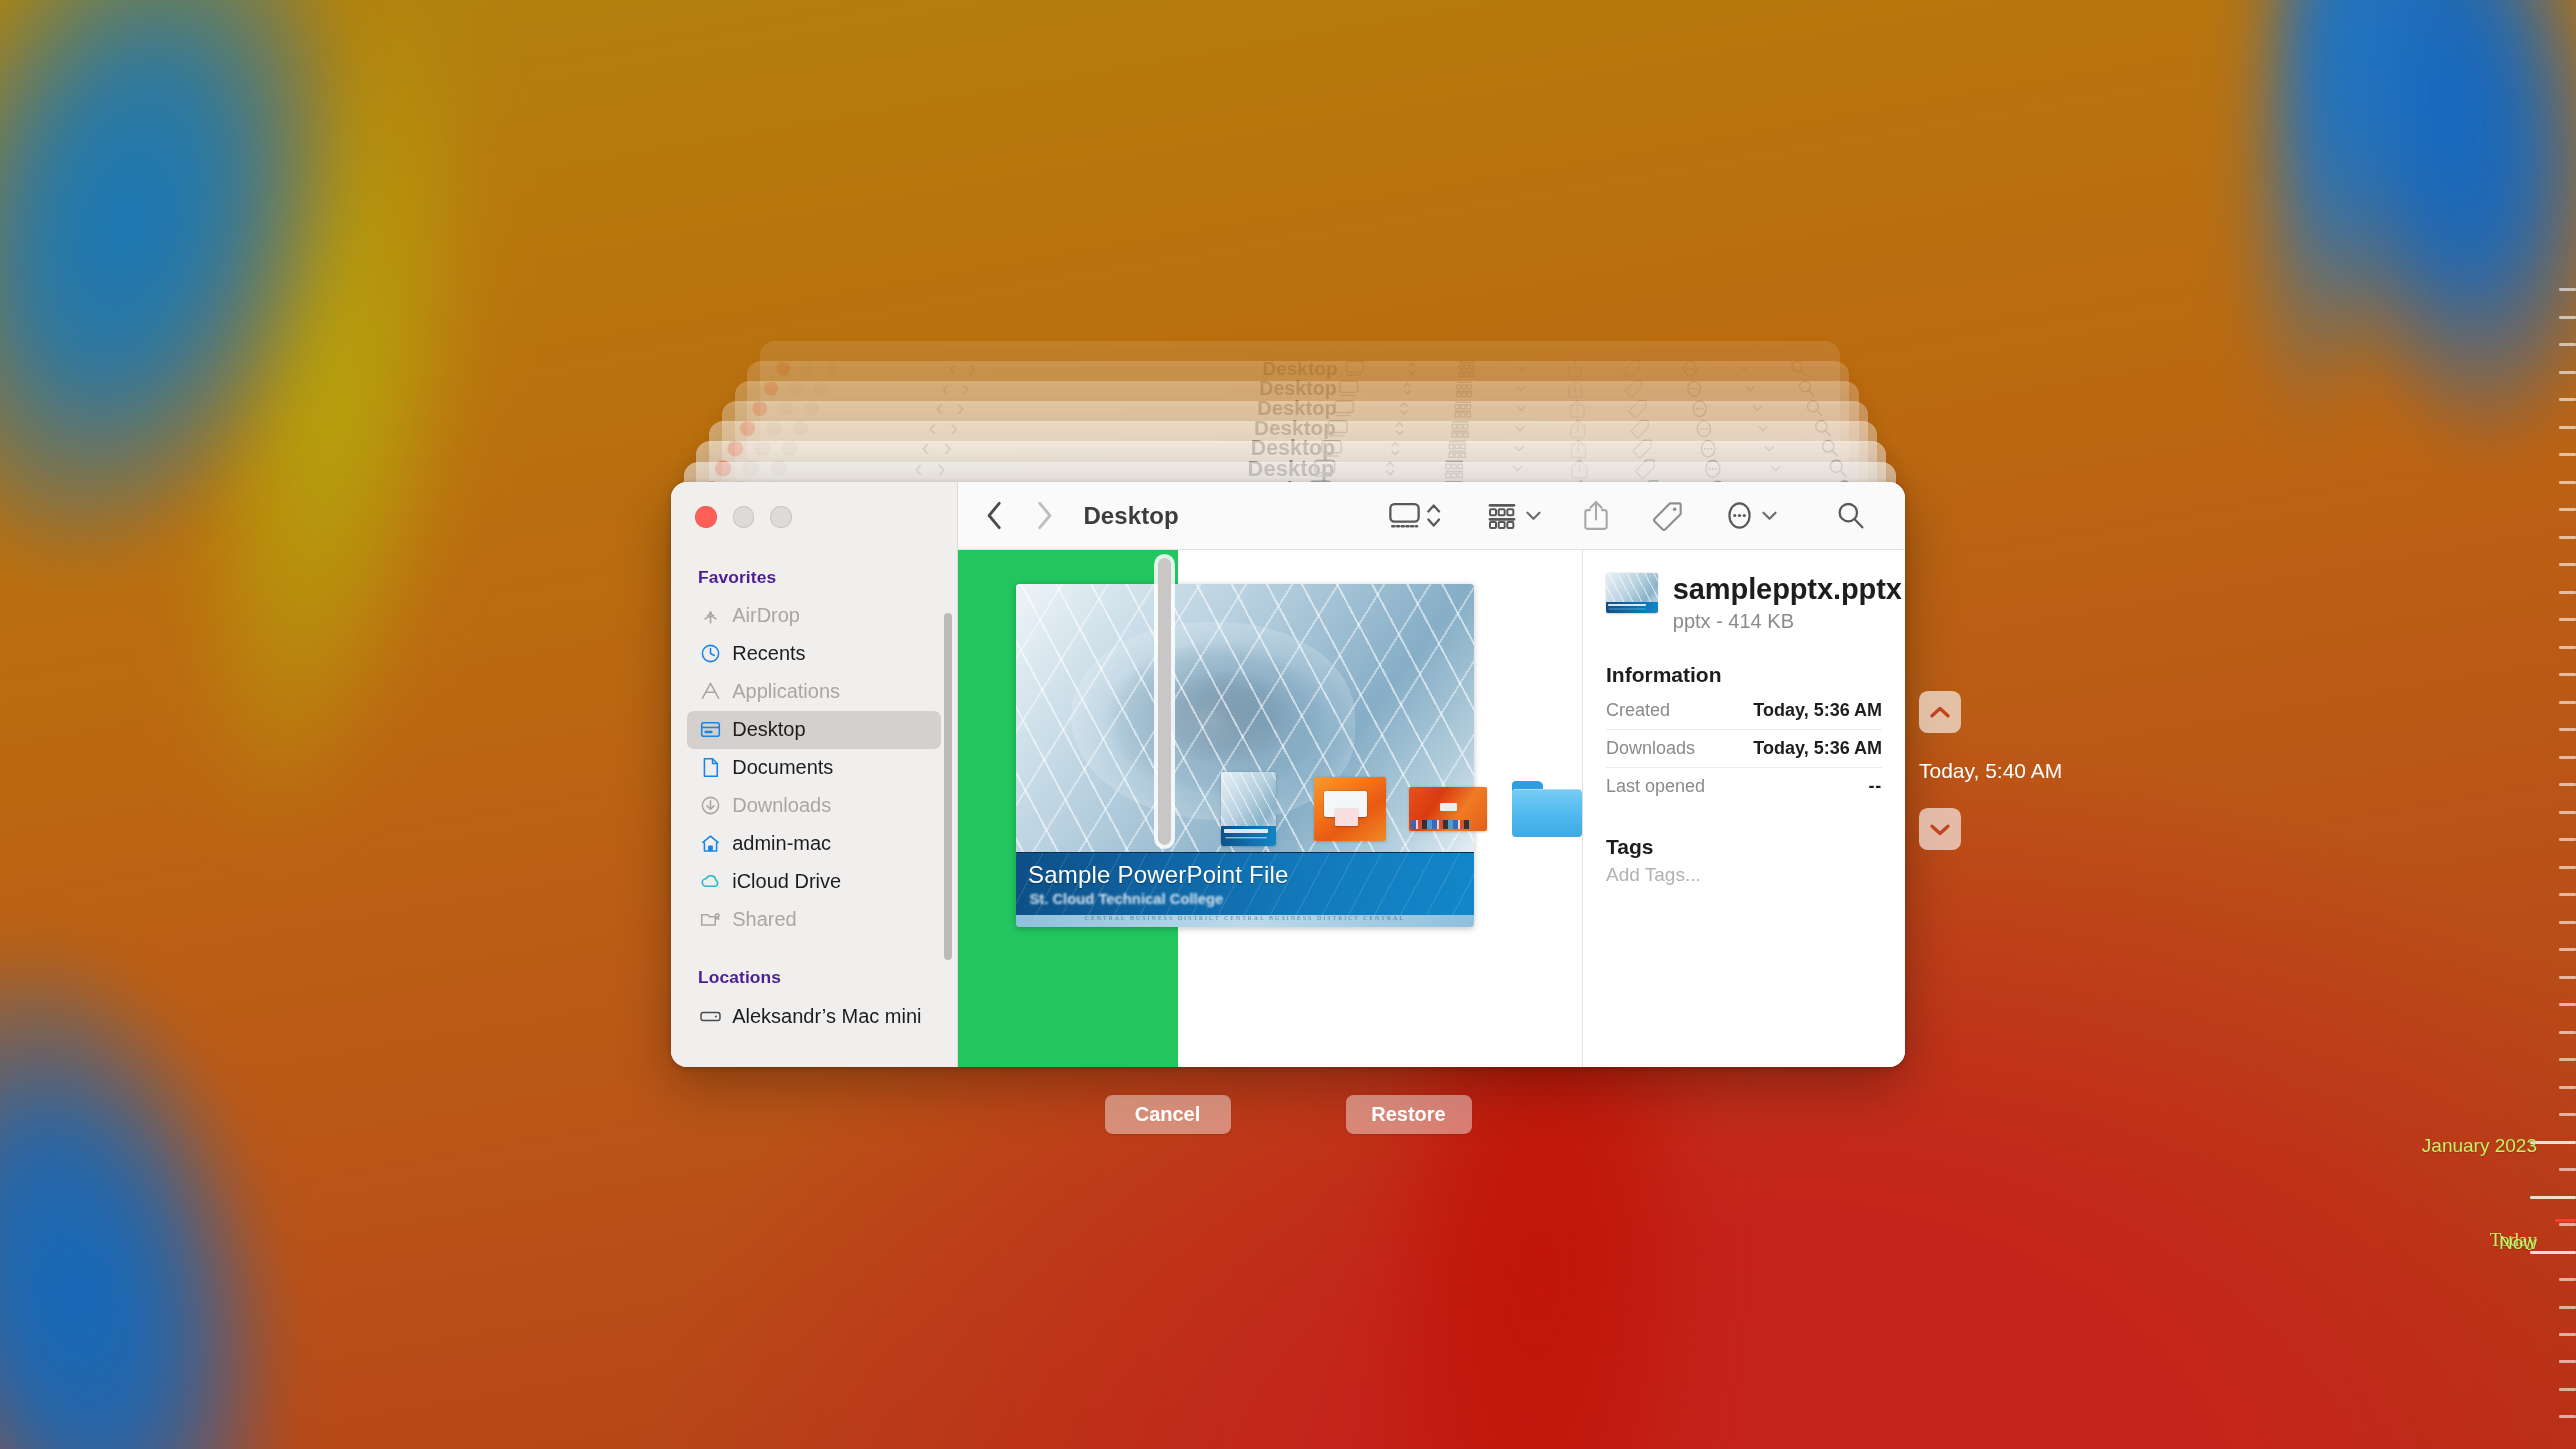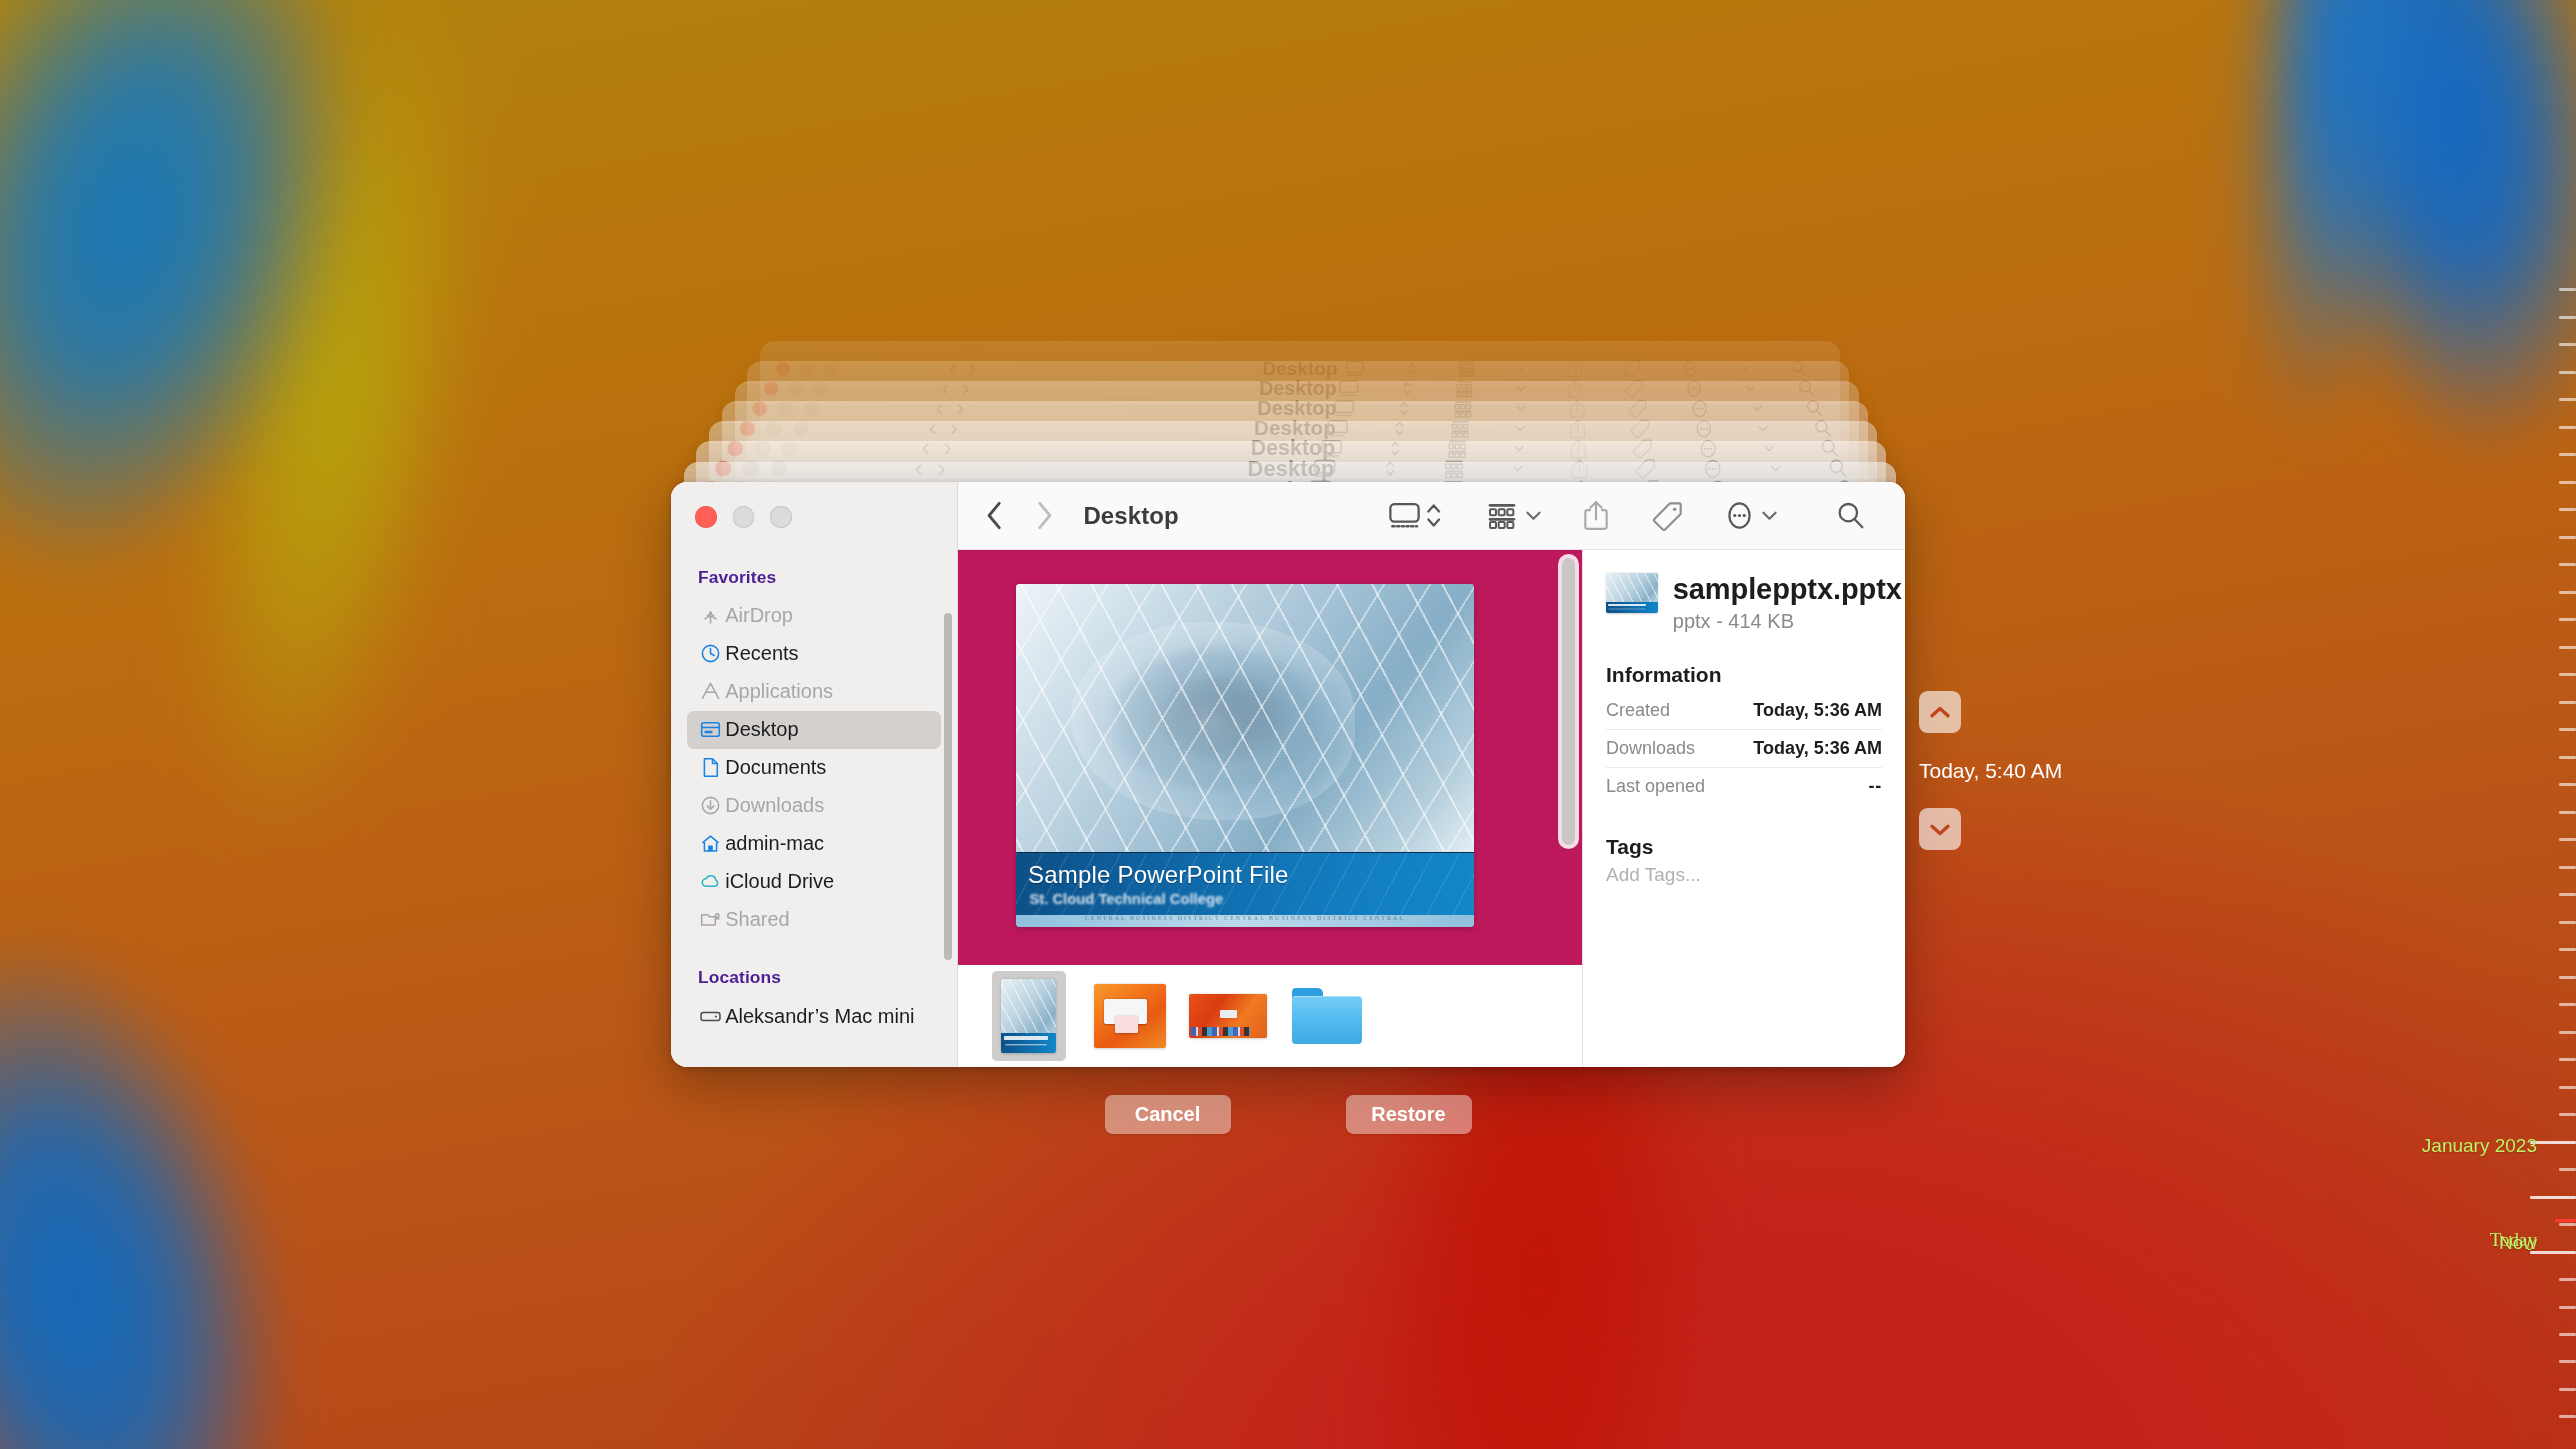--- a/index.html
+++ b/index.html
@@ -98,21 +98,21 @@
     border-right:0.7px solid #dedcda;
   }
   .sb-lights { display:flex; gap:16px; padding:24px 0 0 24px; }
   .sb-lights i { width:21.5px; height:21.5px; border-radius:50%; display:block; }
   .sb-light-close { background:#ff5f57; box-shadow:inset 0 0 0 0.7px rgba(0,0,0,.07); }
   .sb-light-dim { background:#dddbd9; box-shadow:inset 0 0 0 1px #c9c7c5; }
   #sb-list { padding:39px 0 0 0; }
   .sb-group { font-size:17.4px; font-weight:700; color:#4c1d95; padding:0 0 9.4px 27px; letter-spacing:0.1px; }
   .sb-group.spaced { padding-top:28px; }
   .sb-item {
-    display:flex; align-items:center; gap:2px;
+    display:flex; align-items:center; gap:9px;
     height:38px; margin:0 16px; padding:0 10.7px;
     border-radius:6.7px; font-size:20px; color:#1d1d1f;
   }
   .sb-item.sel { background:#d3d0cd; }
   .sb-item.dim { color:#a9a7a5; }
   .sb-ico { width:25.5px; height:25.5px; flex:0 0 25.5px; display:flex; align-items:center; justify-content:center; }
   .sb-ico svg { display:block; }
   #sb-scroll {
     position:absolute; right:4.7px; top:131px; width:8.7px; height:347px;
     background:#bcbab8; border-radius:4.7px;
@@ -132,21 +132,21 @@
   }
   #tb-back { margin-left:17.4px; }
   #tb-fwd { margin-left:12px; }
   #tb-title { font-size:24px; font-weight:600; color:#3c3c3e; margin-left:20px; letter-spacing:0.1px;}
   #tb-right { position:absolute; right:0; top:0; height:100%; display:flex; align-items:center; }
   .tb-btn { display:flex; align-items:center; justify-content:center; height:100%; }
   .tb-chev { margin-left:5.4px; }
 
   
   #body { flex:1; display:flex; min-height:0; }
-  #preview-col { flex:1; position:relative; background:#be185d; min-width:0; display:flex; flex-direction:column; }
+  #preview-col { flex:1; position:relative; background:#22c55e; min-width:0; display:flex; flex-direction:row; }
   #preview-area { flex:1; position:relative; }
   #doc-preview {
     position:absolute; left:58px; top:34px; width:458px; height:343px;
     border-radius:4px;
     box-shadow:0 1.3px 6px rgba(0,0,0,.22);
     overflow:hidden;
     background:#dfe9ef;
   }
   .slide-photo {
     position:absolute; left:0; top:0; right:0; height:268px;

